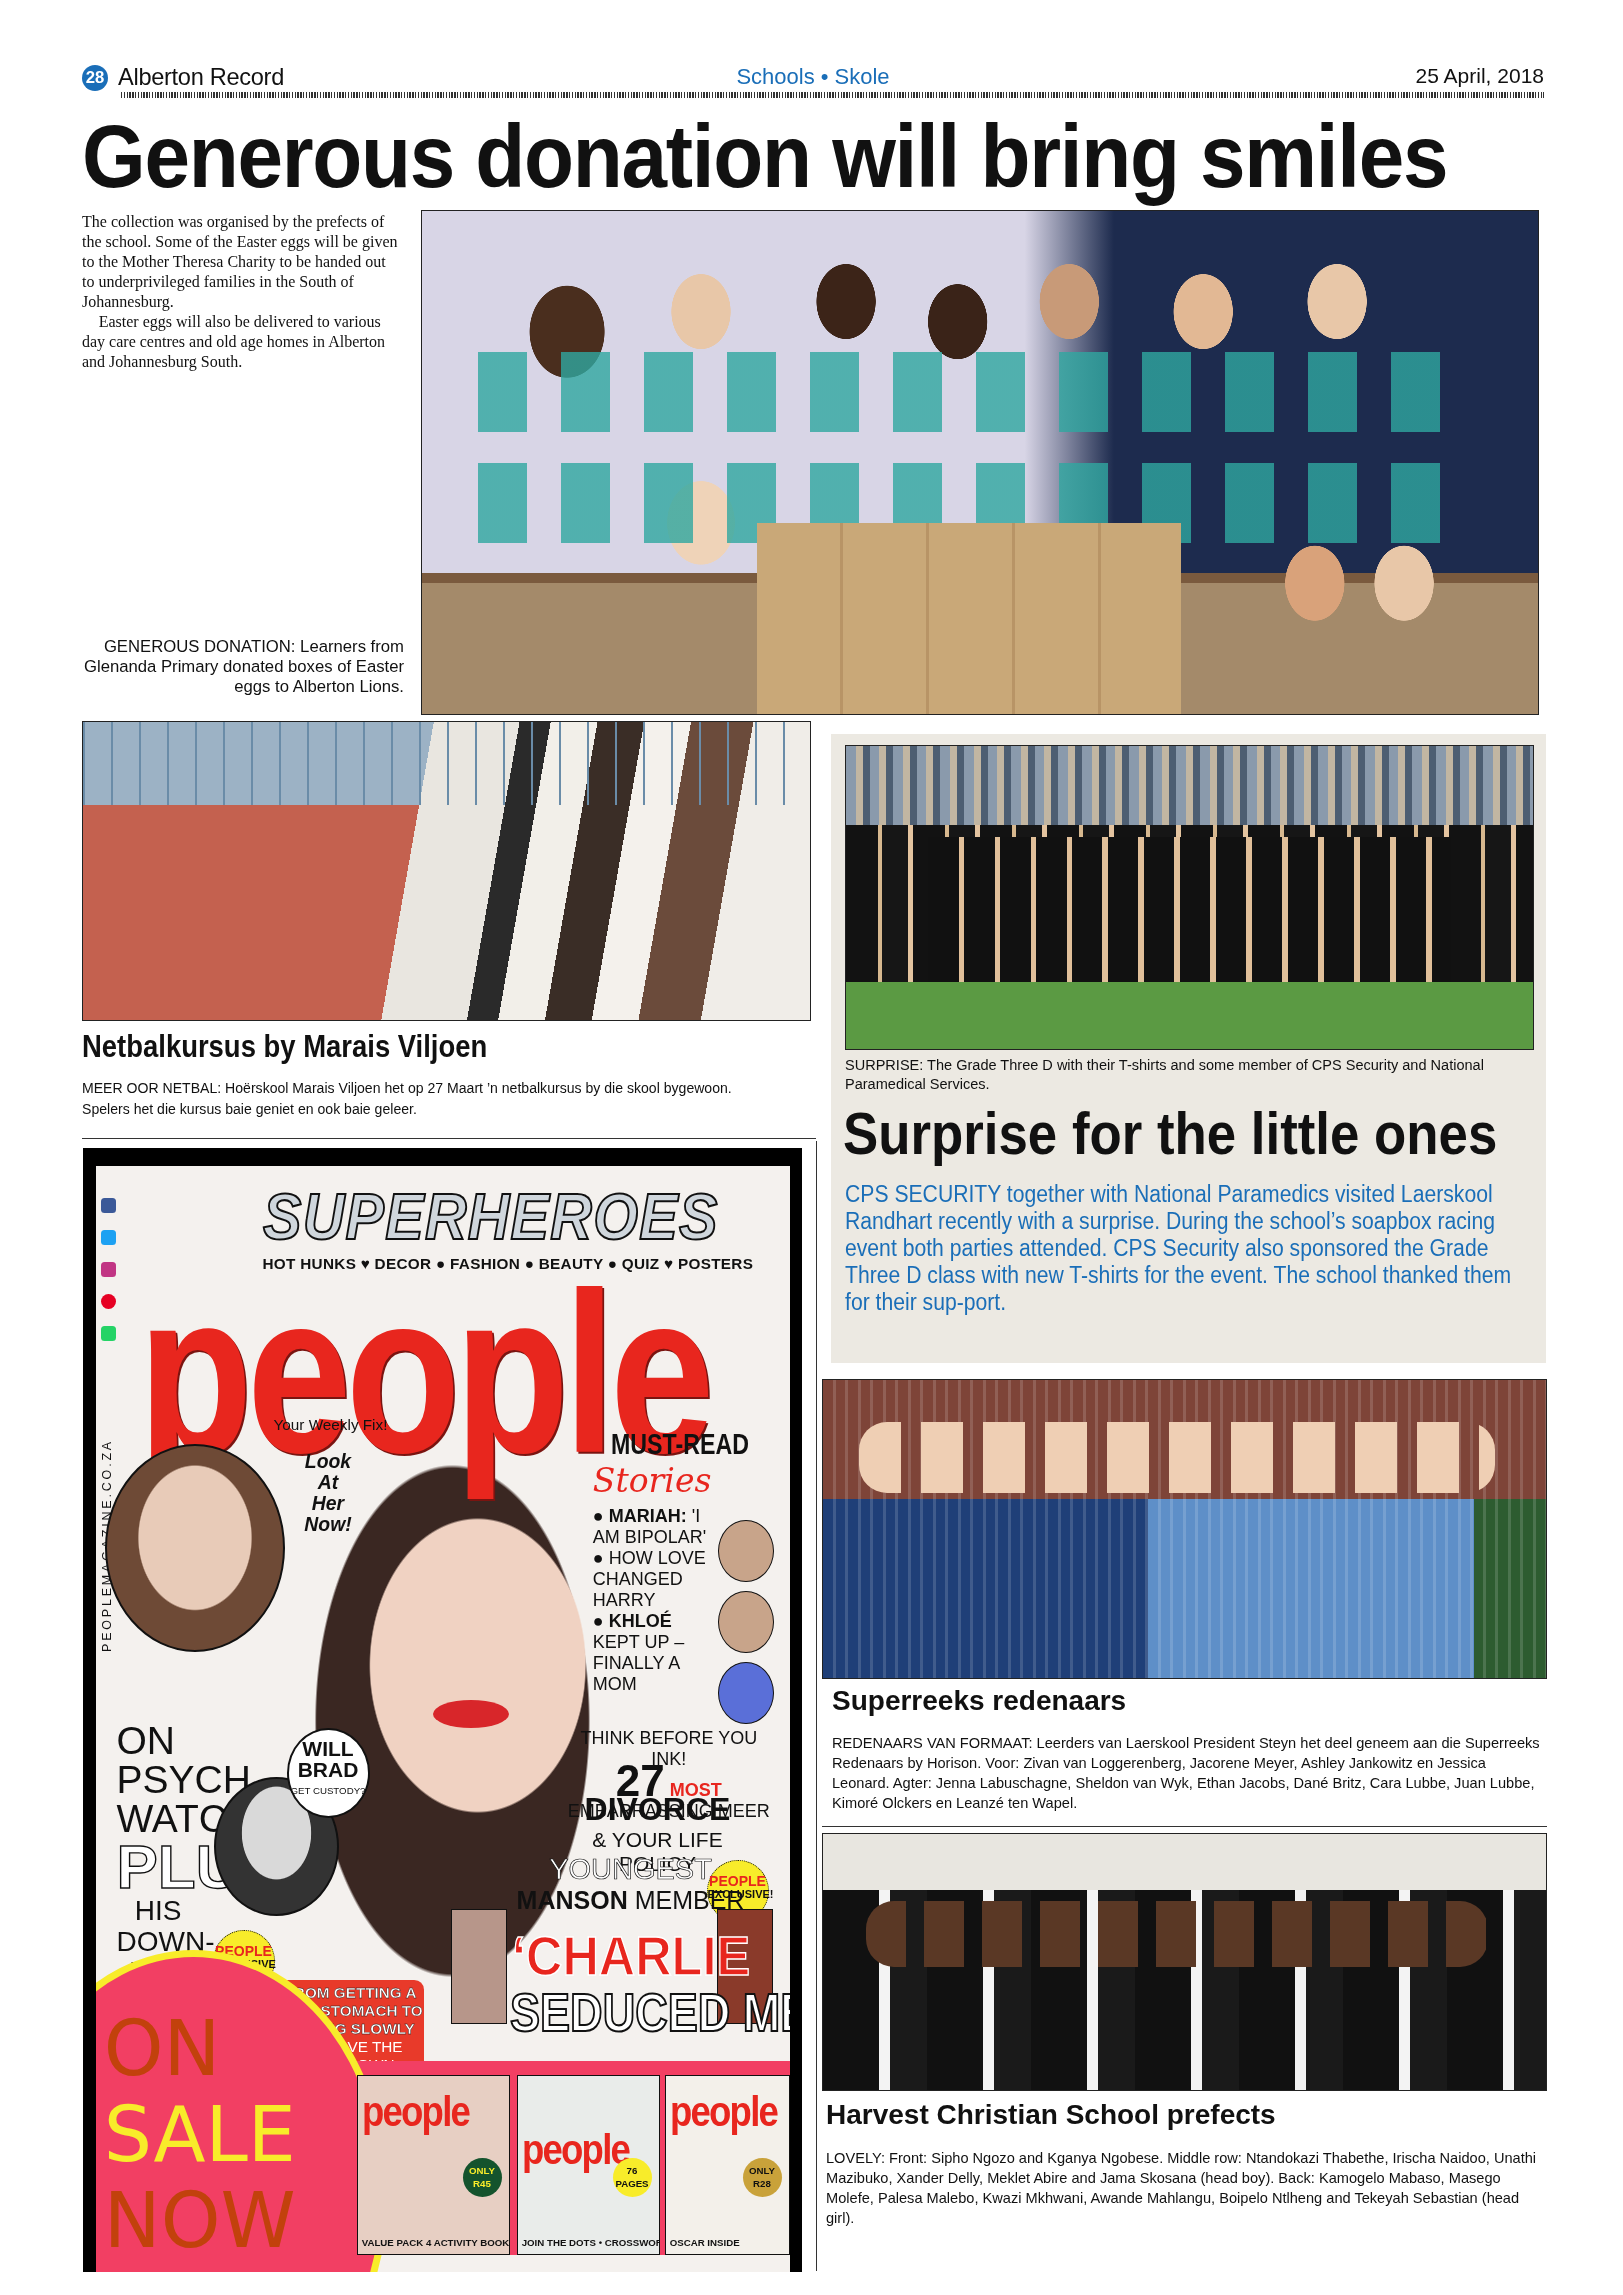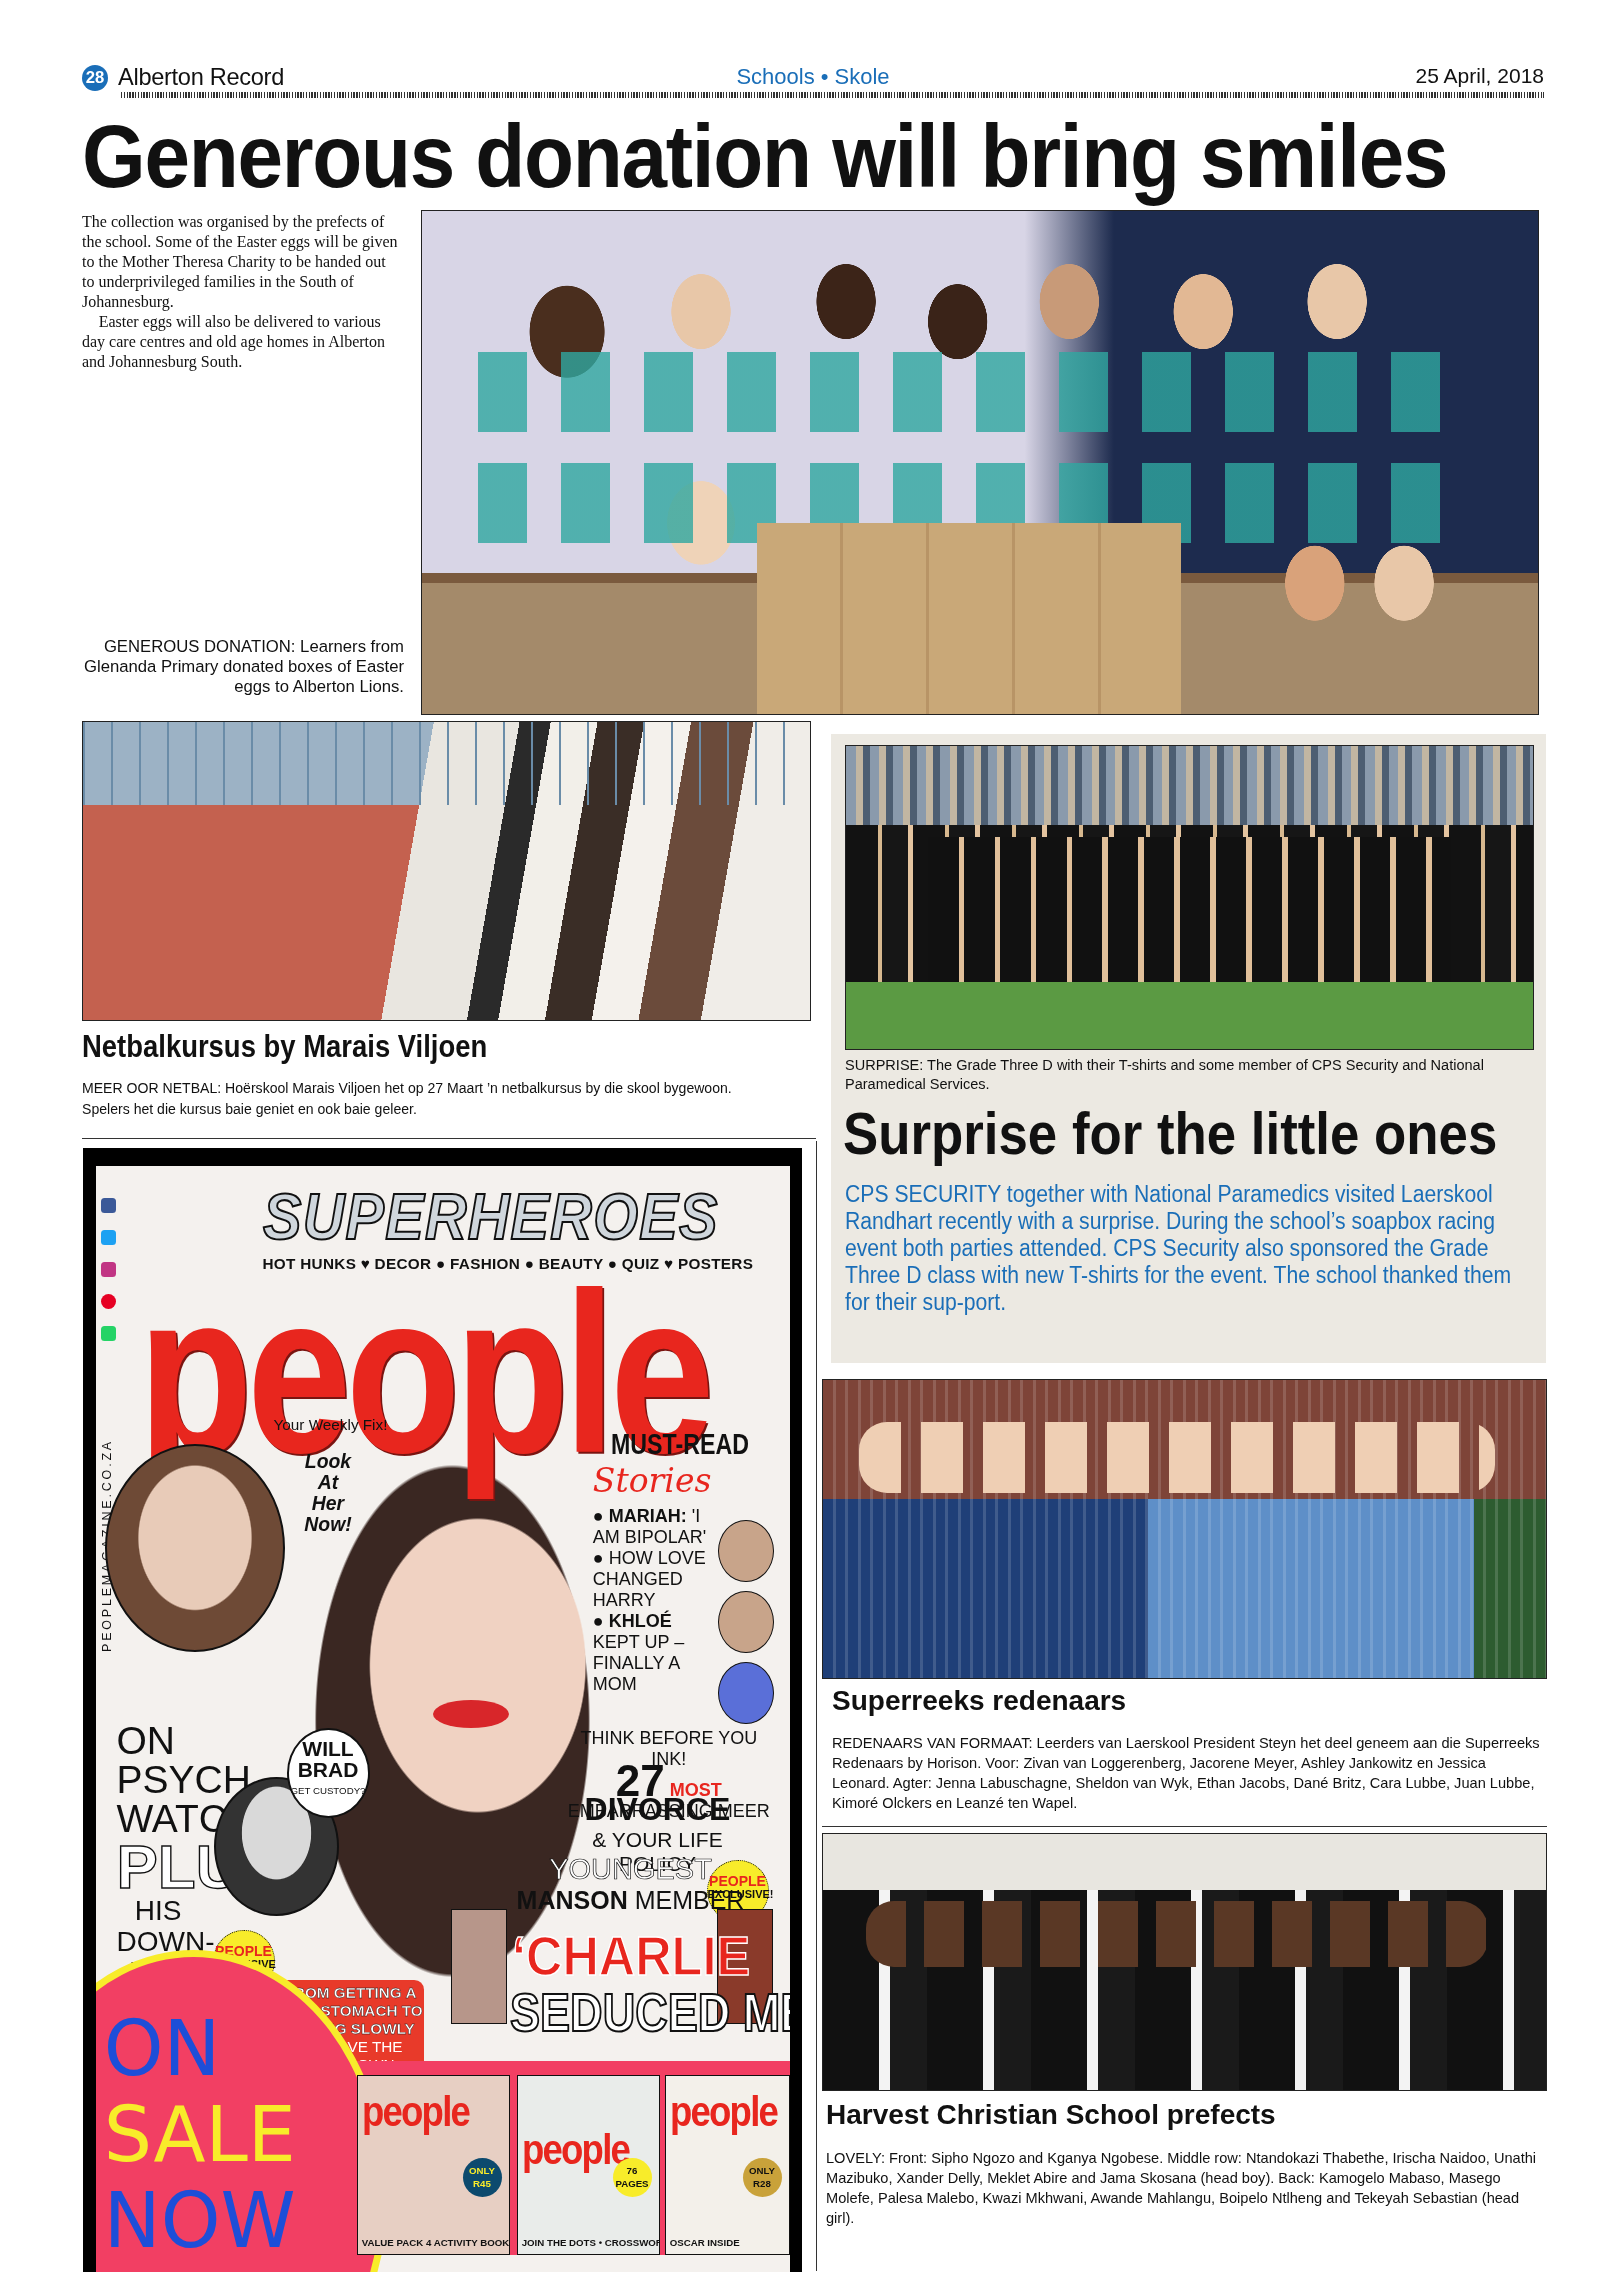--- a/index.html
+++ b/index.html
@@ -135,26 +135,26 @@
     font-size: 11px; font-weight: bold; text-align: center; padding-top: 14px; line-height: 12.5px; }
   .exclusive-badge b { color: #e8261e; font-size: 14px; display: block; }
   .flat-stomach { position: absolute; left: 182px; top: 814px; width: 146px; height: 97px; background: #e83a2a; border-radius: 9.7px;
     color: #fff; font-size: 15.3px; font-weight: bold; text-align: center; line-height: 18px; padding-top: 4.2px; -webkit-text-stroke: 0.4px #111; }
   .flat-stomach span { display: block; font-weight: normal; -webkit-text-stroke: 0; }
 
   
   .sale-band { position: absolute; left: 0; top: 895px; width: 694px; height: 194px; background: #f23f63; }
   .sale-arc { position: absolute; left: -97px; top: 784px; width: 389px; height: 486px; border-radius: 50%; background: #f23f63; border: 7px solid #f8ec2a; }
   .sale-text { position: absolute; left: 8.3px; top: 840px; font-size: 76px; line-height: 86px; font-family: "DejaVu Sans", sans-serif; }
-  .sale-text div:nth-child(1), .sale-text div:nth-child(3) { color: #1d4ed8; }
+  .sale-text div:nth-child(1), .sale-text div:nth-child(3) { color: #c2410c; }
   .sale-text div:nth-child(2) { color: #f8ec2a; }
   .mini-cover { position: absolute; top: 909px; height: 180px; border: 1.4px solid #111; background: #fff; overflow: hidden; }
   .mini-cover .logo { position: absolute; left: 4.2px; top: 11px; font-size: 43px; font-weight: bold; color: #e8261e; letter-spacing: -2.1px; transform: scaleX(0.85); transform-origin: left top; }
   .mini-cover .sub { position: absolute; left: 4.2px; bottom: 5.6px; font-size: 9.7px; font-weight: bold; white-space: nowrap; }
-  .mini-cover .price { position: absolute; right: 7px; top: 82px; width: 39px; height: 39px; border-radius: 50%; background: #0c4a6e; color: #f8ec2a; font-size: 9.7px; font-weight: bold; text-align: center; padding-top: 7px; line-height: 12.5px; }
+  .mini-cover .price { position: absolute; right: 7px; top: 82px; width: 39px; height: 39px; border-radius: 50%; background: #14532d; color: #f8ec2a; font-size: 9.7px; font-weight: bold; text-align: center; padding-top: 7px; line-height: 12.5px; }
 
   
   .photo-redenaars { left: 822px; top: 1379px; width: 725px; height: 300px;
     background:
       repeating-linear-gradient(90deg, transparent 0 9.7px, rgba(255,255,255,0.15) 9.7px 12.5px),
       linear-gradient(180deg, #7e4438 0 40%, transparent 40%),
       linear-gradient(90deg, #1f3f78 0 45%, #5e8fc8 45% 90%, #2d5c30 90% 100%); }
   .photo-redenaars .faces { position: absolute; left: 5%; top: 14%; width: 88%; height: 24%;
     background: repeating-linear-gradient(90deg, #efcfb4 0 42px, transparent 42px 62px); border-radius: 28px; }
   .heading-super { left: 832px; top: 1685px; font-size: 28px; }

